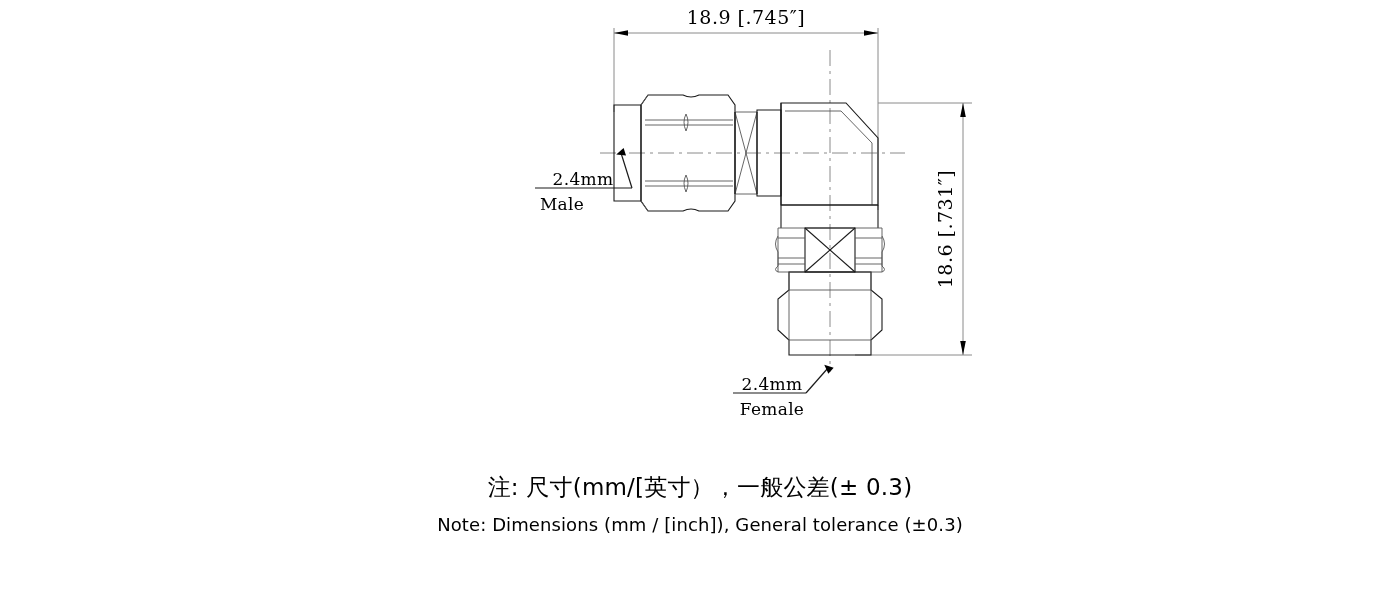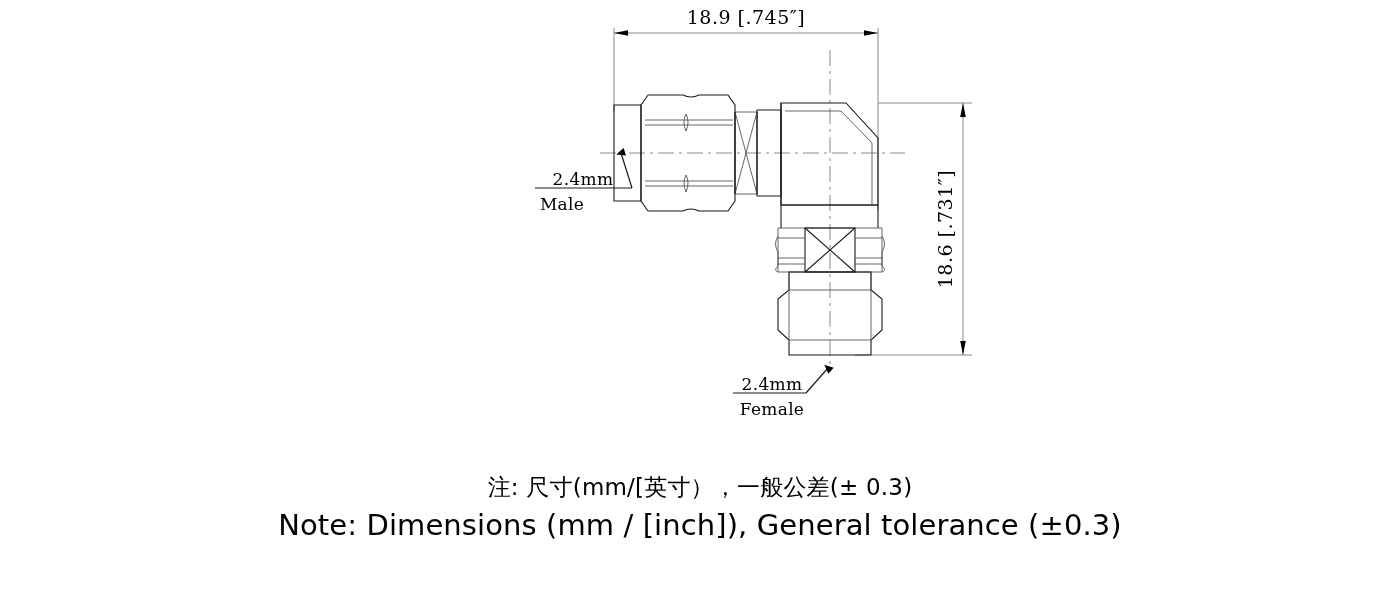--- a/index.html
+++ b/index.html
@@ -38,21 +38,21 @@
     font-family: "DejaVu Sans", "Liberation Sans", sans-serif;
     font-size: 23px;
     color: #000000;
     line-height: 38px;
     letter-spacing: 0.2px;
     white-space: nowrap;
     text-align: center;
   }
   .caption-line-en {
     font-family: "DejaVu Sans", "Liberation Sans", sans-serif;
-    font-size: 29px;
+    font-size: 18px;
     color: #000000;
     line-height: 38px;
     letter-spacing: 0.1px;
     white-space: nowrap;
   }
   
   text.dim-text {
     font-family: "DejaVu Serif", "Liberation Serif", serif;
     font-size: 19px;
     fill: #000000;

